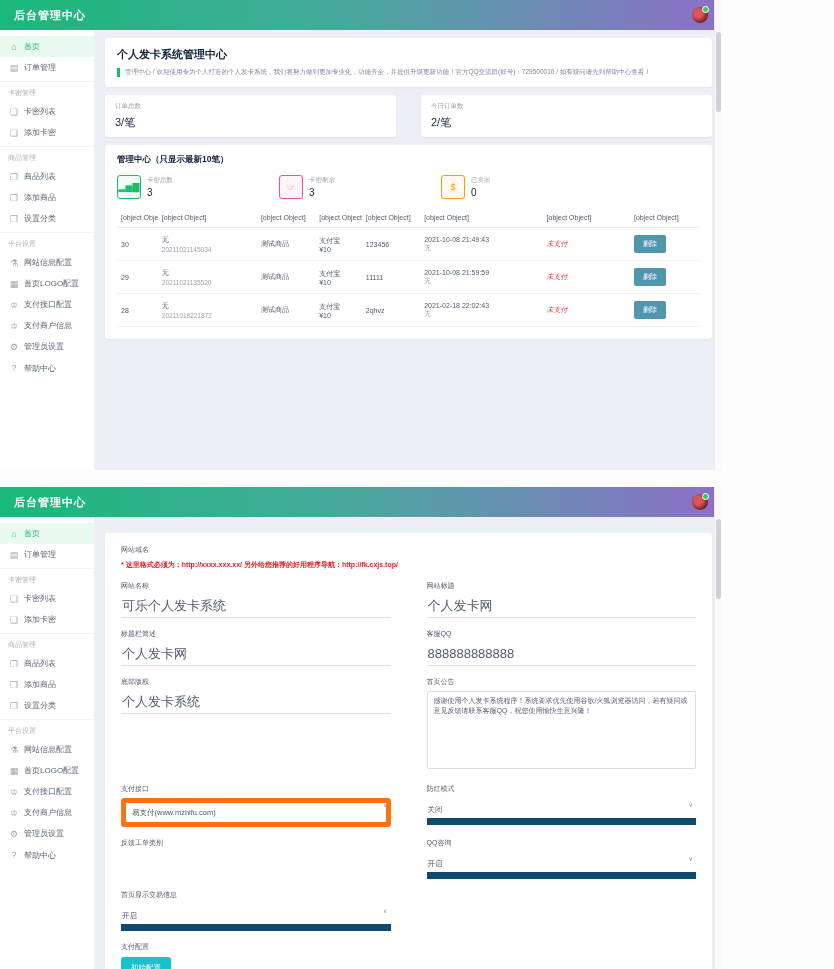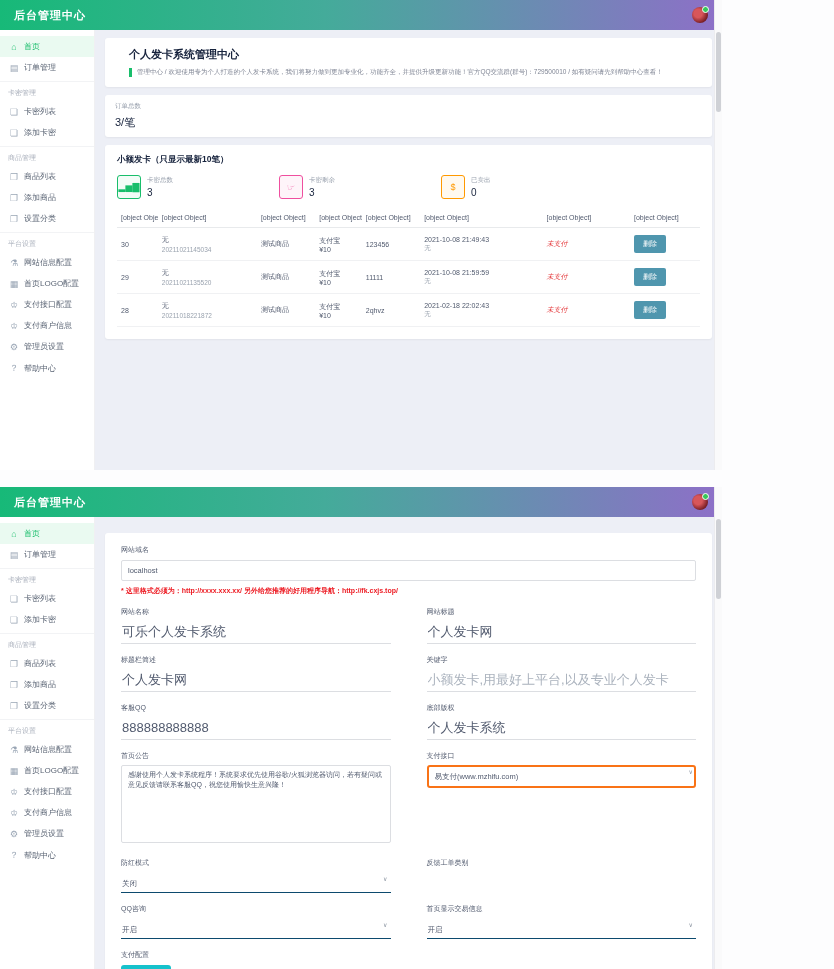--- a/index.html
+++ b/index.html
@@ -35,21 +35,21 @@
   .nav-item { display:flex; align-items:center; gap:5px; padding:5px 9px; font-size:8px; color:#5a6474; cursor:pointer; white-space:nowrap; }
   .nav-item .glyph { font-size:9px; color:#9aa6b5; width:10px; text-align:center; flex:none; }
   .nav-item.active { background:#eafaf1; color:#19be6b; }
   .nav-item.active .glyph { color:#19be6b; }
   .nav-item.section { color:#aab0bc; font-size:7px; padding:6px 8px 3px; border-top:1px solid #f2f3f5; margin-top:3px; cursor:default; }
 
   
   .main { flex:1; background:#edeff6; padding:8px 10px; overflow:hidden; position:relative; }
   .card { background:#fff; border-radius:3px; box-shadow:0 1px 2px rgba(0,0,0,.05); }
 
-  .welcome { padding:9px 24px 10px; margin-bottom:8px; }
+  .welcome { padding:9px 12px 10px; margin-bottom:8px; }
   .welcome h1 { font-size:11px; margin:0 0 6px; color:#17233d; font-weight:bold; }
   .welcome .sub { display:flex; gap:5px; align-items:center; font-size:6.5px; color:#808695; }
   .welcome .bar { width:3px; height:9px; background:#19be6b; flex:none; }
 
   .stats { display:flex; gap:25px; margin-bottom:8px; }
   .stat { flex:1; background:#fff; border-radius:3px; box-shadow:0 1px 2px rgba(0,0,0,.05); padding:7px 10px; }
   .stat .lb { font-size:6.5px; color:#98a0ad; margin-bottom:4px; }
   .stat .vl { font-size:11px; color:#17233d; font-weight:500; }
 
   .orders { padding:9px 12px 12px; }
@@ -88,26 +88,26 @@
   .note { color:#ed1c24; font-size:7px; font-weight:bold; margin:5px 0 8px; }
   .grid2 { display:grid; grid-template-columns:1fr 1fr; column-gap:36px; align-items:start; }
   textarea {
     width:100%; height:78px; border:1px solid #dcdee2; border-radius:2px;
     font-size:7px; padding:4px 6px; color:#515a6e; resize:none; outline:none;
     font-family:"Liberation Sans","DejaVu Sans",sans-serif;
   }
   .sel { position:relative; }
   .sel::after { content:"∨"; position:absolute; right:3px; top:3px; font-size:6px; color:#8a93a0; pointer-events:none; }
   select {
-    width:100%; border:none; border-bottom:1px solid #0c4a6e; background:transparent;
+    width:100%; border:none; border-bottom:7px solid #0c4a6e; background:transparent;
     font-size:7.5px; padding:3px 1px 4px; color:#515a6e; outline:none;
     appearance:none; -webkit-appearance:none; -moz-appearance:none;
     font-family:"Liberation Sans","DejaVu Sans",sans-serif;
   }
-  select.boxed-sel { border:2px solid #f97316; border-radius:3px; padding:5px 6px; background:#fff; }
+  select.boxed-sel { border:5px solid #f97316; border-radius:3px; padding:5px 6px; background:#fff; }
   .btn-init { background:#16c2cc; color:#fff; border:none; border-radius:3px; font-size:7.5px; padding:6px 10px; cursor:pointer; }
 
   
   .scrollbar { position:absolute; right:0; top:0; bottom:0; width:8px; background:#fafafb; border-left:1px solid #ececef; }
   .scrollbar .thumb { position:absolute; top:32px; left:1px; width:5px; height:80px; background:#cfd1d6; border-radius:3px; }
 </style>
 </head>
 <body>
 
 <div class="screen s1">
@@ -209,25 +209,29 @@
       </div>
 
       <div class="stats">
 
           <div class="stat">
             <div class="lb">订单总数</div>
             <div class="vl">3/笔</div>
           </div>
 
 
+          <div class="stat">
+            <div class="lb">今日订单数</div>
+            <div class="vl">2/笔</div>
+          </div>
 
         </div>
 
       <div class="card orders">
-        <h2>小额发卡（只显示最新10笔）</h2>
+        <h2>管理中心（只显示最新10笔）</h2>
 
         <div class="mini">
 
             <div class="mini-item">
               <div class="icon-box green">
                 <span>▂▅▇</span>
               </div>
               <div>
                 <div class="lb">卡密总数</div>
                 <div class="vl">3</div>
@@ -449,41 +453,36 @@
         <div class="nav-item">
           <span class="glyph">？</span>
           <span>帮助中心</span>
         </div>
       </div>
     <div class="main">
       <div class="card form-card">
 
         <div class="field">
           <label>网站域名</label>
-          <input class="boxed" type="text" value="localhost" style="">
           <div class="note">* 这里格式必须为：http://xxxx.xxx.xx/ 另外给您推荐的好用程序导航：http://fk.cxjs.top/</div>
         </div>
 
         <div class="grid2">
           <div class="field">
             <label>网站名称</label>
             <input class="line" type="text" value="可乐个人发卡系统" style="">
           </div>
           <div class="field">
             <label>网站标题</label>
             <input class="line" type="text" value="个人发卡网" style="">
           </div>
 
           <div class="field">
             <label>标题栏简述</label>
             <input class="line" type="text" value="个人发卡网" style="">
-          </div>
-          <div class="field">
-            <label>关键字</label>
-            <input class="line" type="text" placeholder="小额发卡,用最好上平台,以及专业个人发卡" style="">
           </div>
 
           <div class="field">
             <label>客服QQ</label>
             <input class="line" type="text" value="888888888888" style="">
           </div>
           <div class="field">
             <label>底部版权</label>
             <input class="line" type="text" value="个人发卡系统" style="">
           </div>

